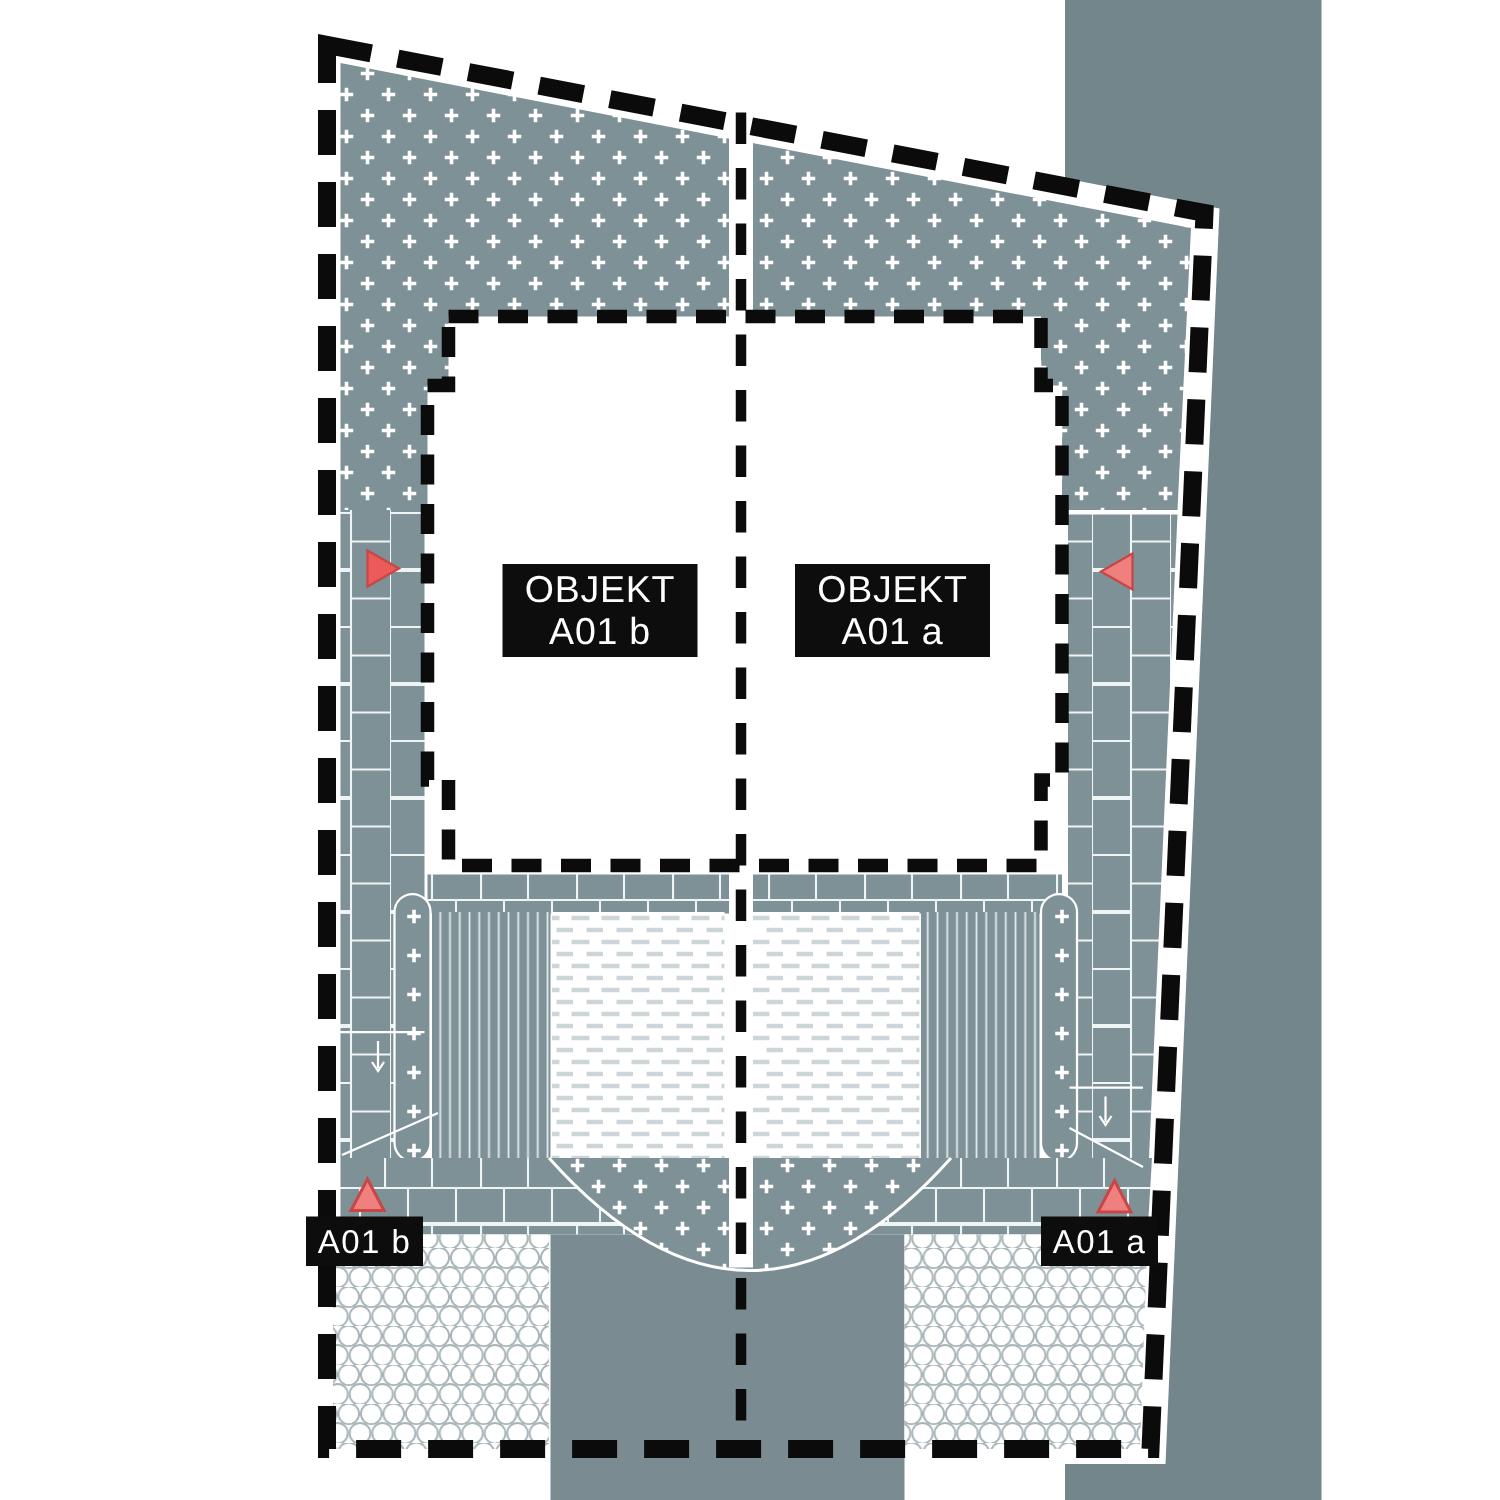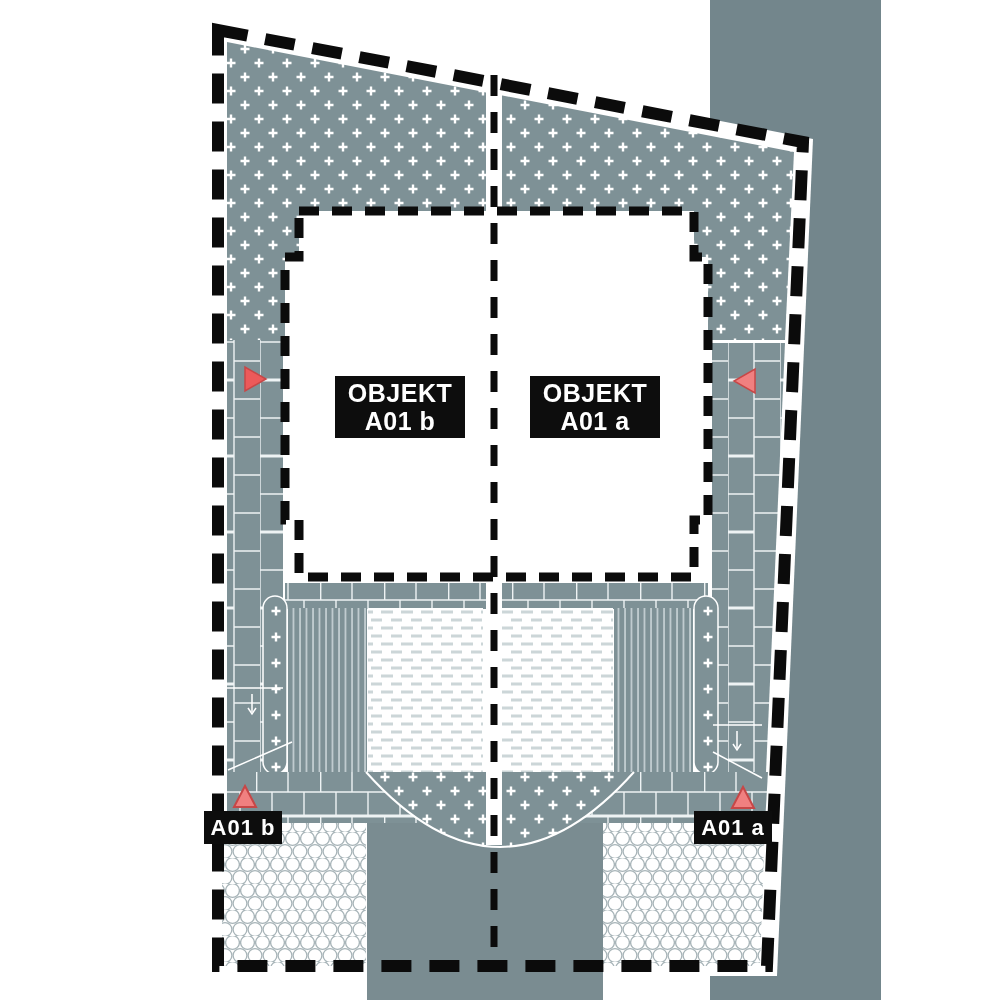--- a/index.html
+++ b/index.html
@@ -1,19 +1,19 @@
 <!DOCTYPE html>
 <html><head>
 <meta charset="utf-8">
 <style>
   html,body{margin:0;padding:0;background:#ffffff;}
   .stage{position:relative;width:1000px;height:1000px;background:#ffffff;overflow:hidden;
          font-family:"Liberation Sans",sans-serif;}
   .stage svg{position:absolute;left:0;top:0;}
-  .lbl{position:absolute;background:#0d0d0d;color:#ffffff;font-weight:bold;
+  .lbl{position:absolute;background:#0d0d0d;color:#ffffff;font-weight:normal;
        display:flex;flex-direction:column;align-items:center;justify-content:center;
        text-align:center;box-sizing:border-box;}
   .lbl-big{width:130px;height:62px;font-size:25px;line-height:1.12;letter-spacing:.5px;}
   .lbl-small{width:78px;height:33px;font-size:22px;letter-spacing:1px;flex-direction:row;}
   #objekt-b{left:335px;top:376px;}
   #objekt-a{left:530px;top:376px;}
   #entry-b{left:204px;top:811px;}
   #entry-a{left:694px;top:811px;}
 </style>
 </head>

